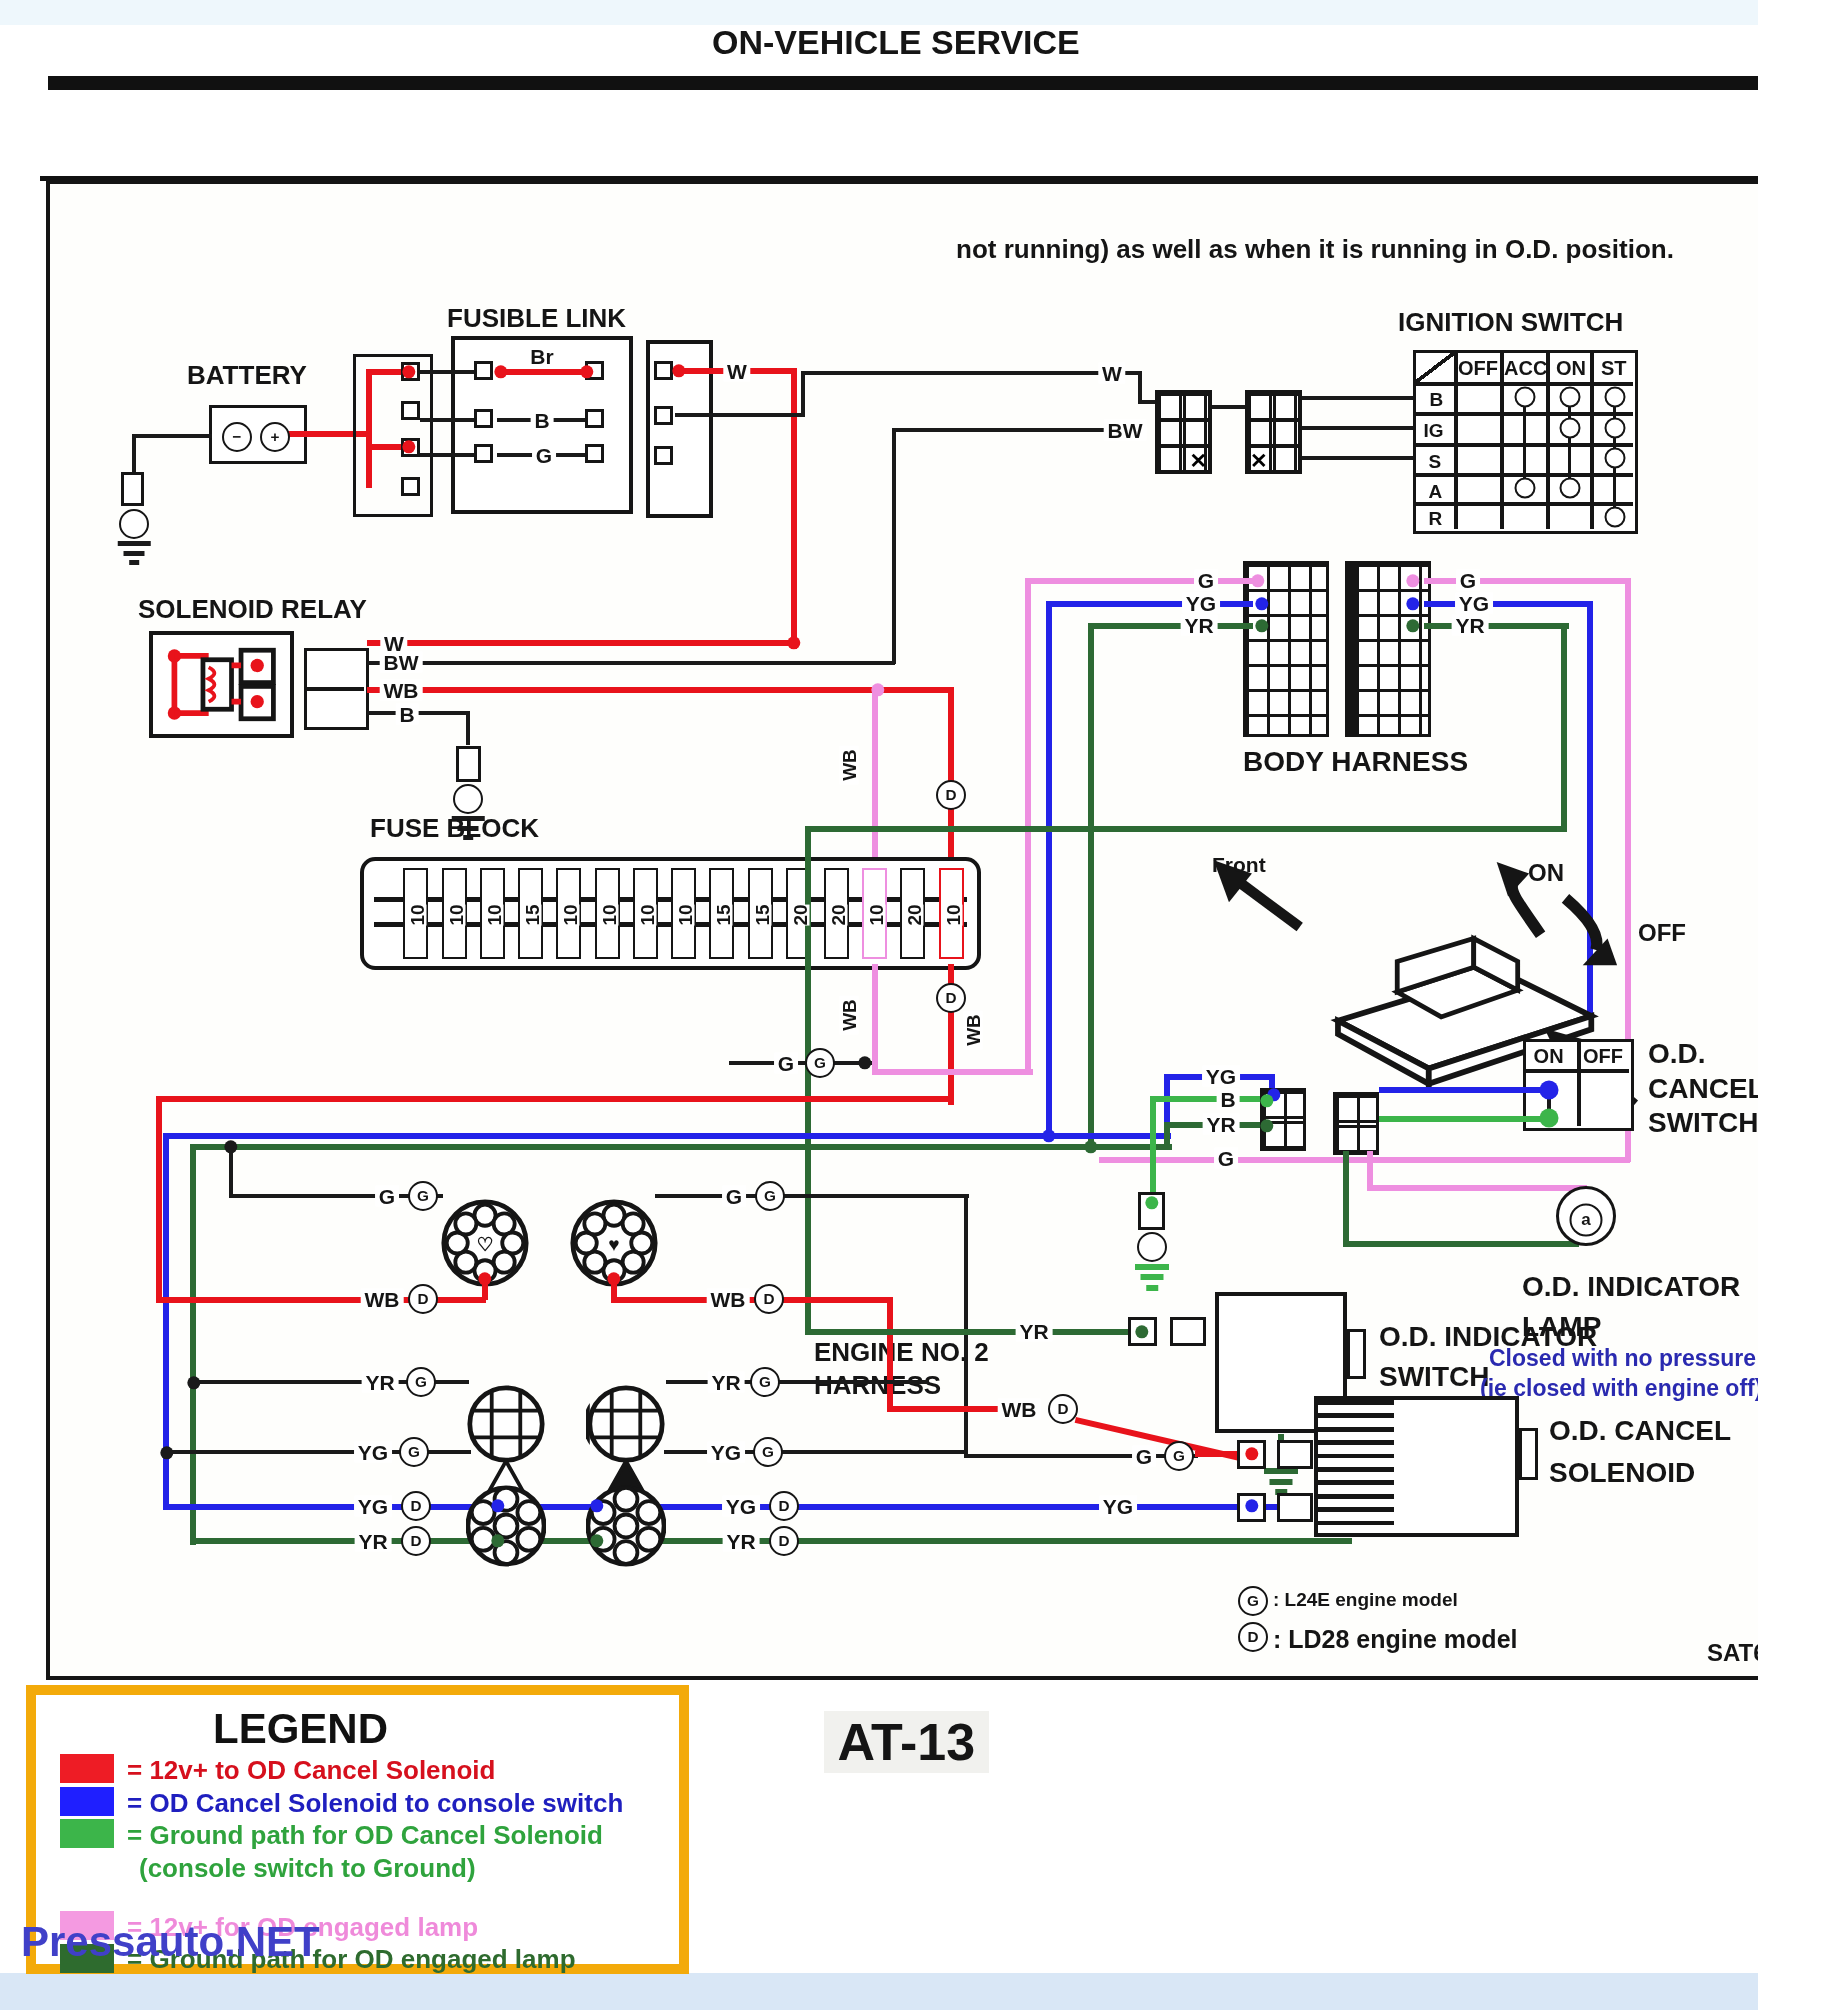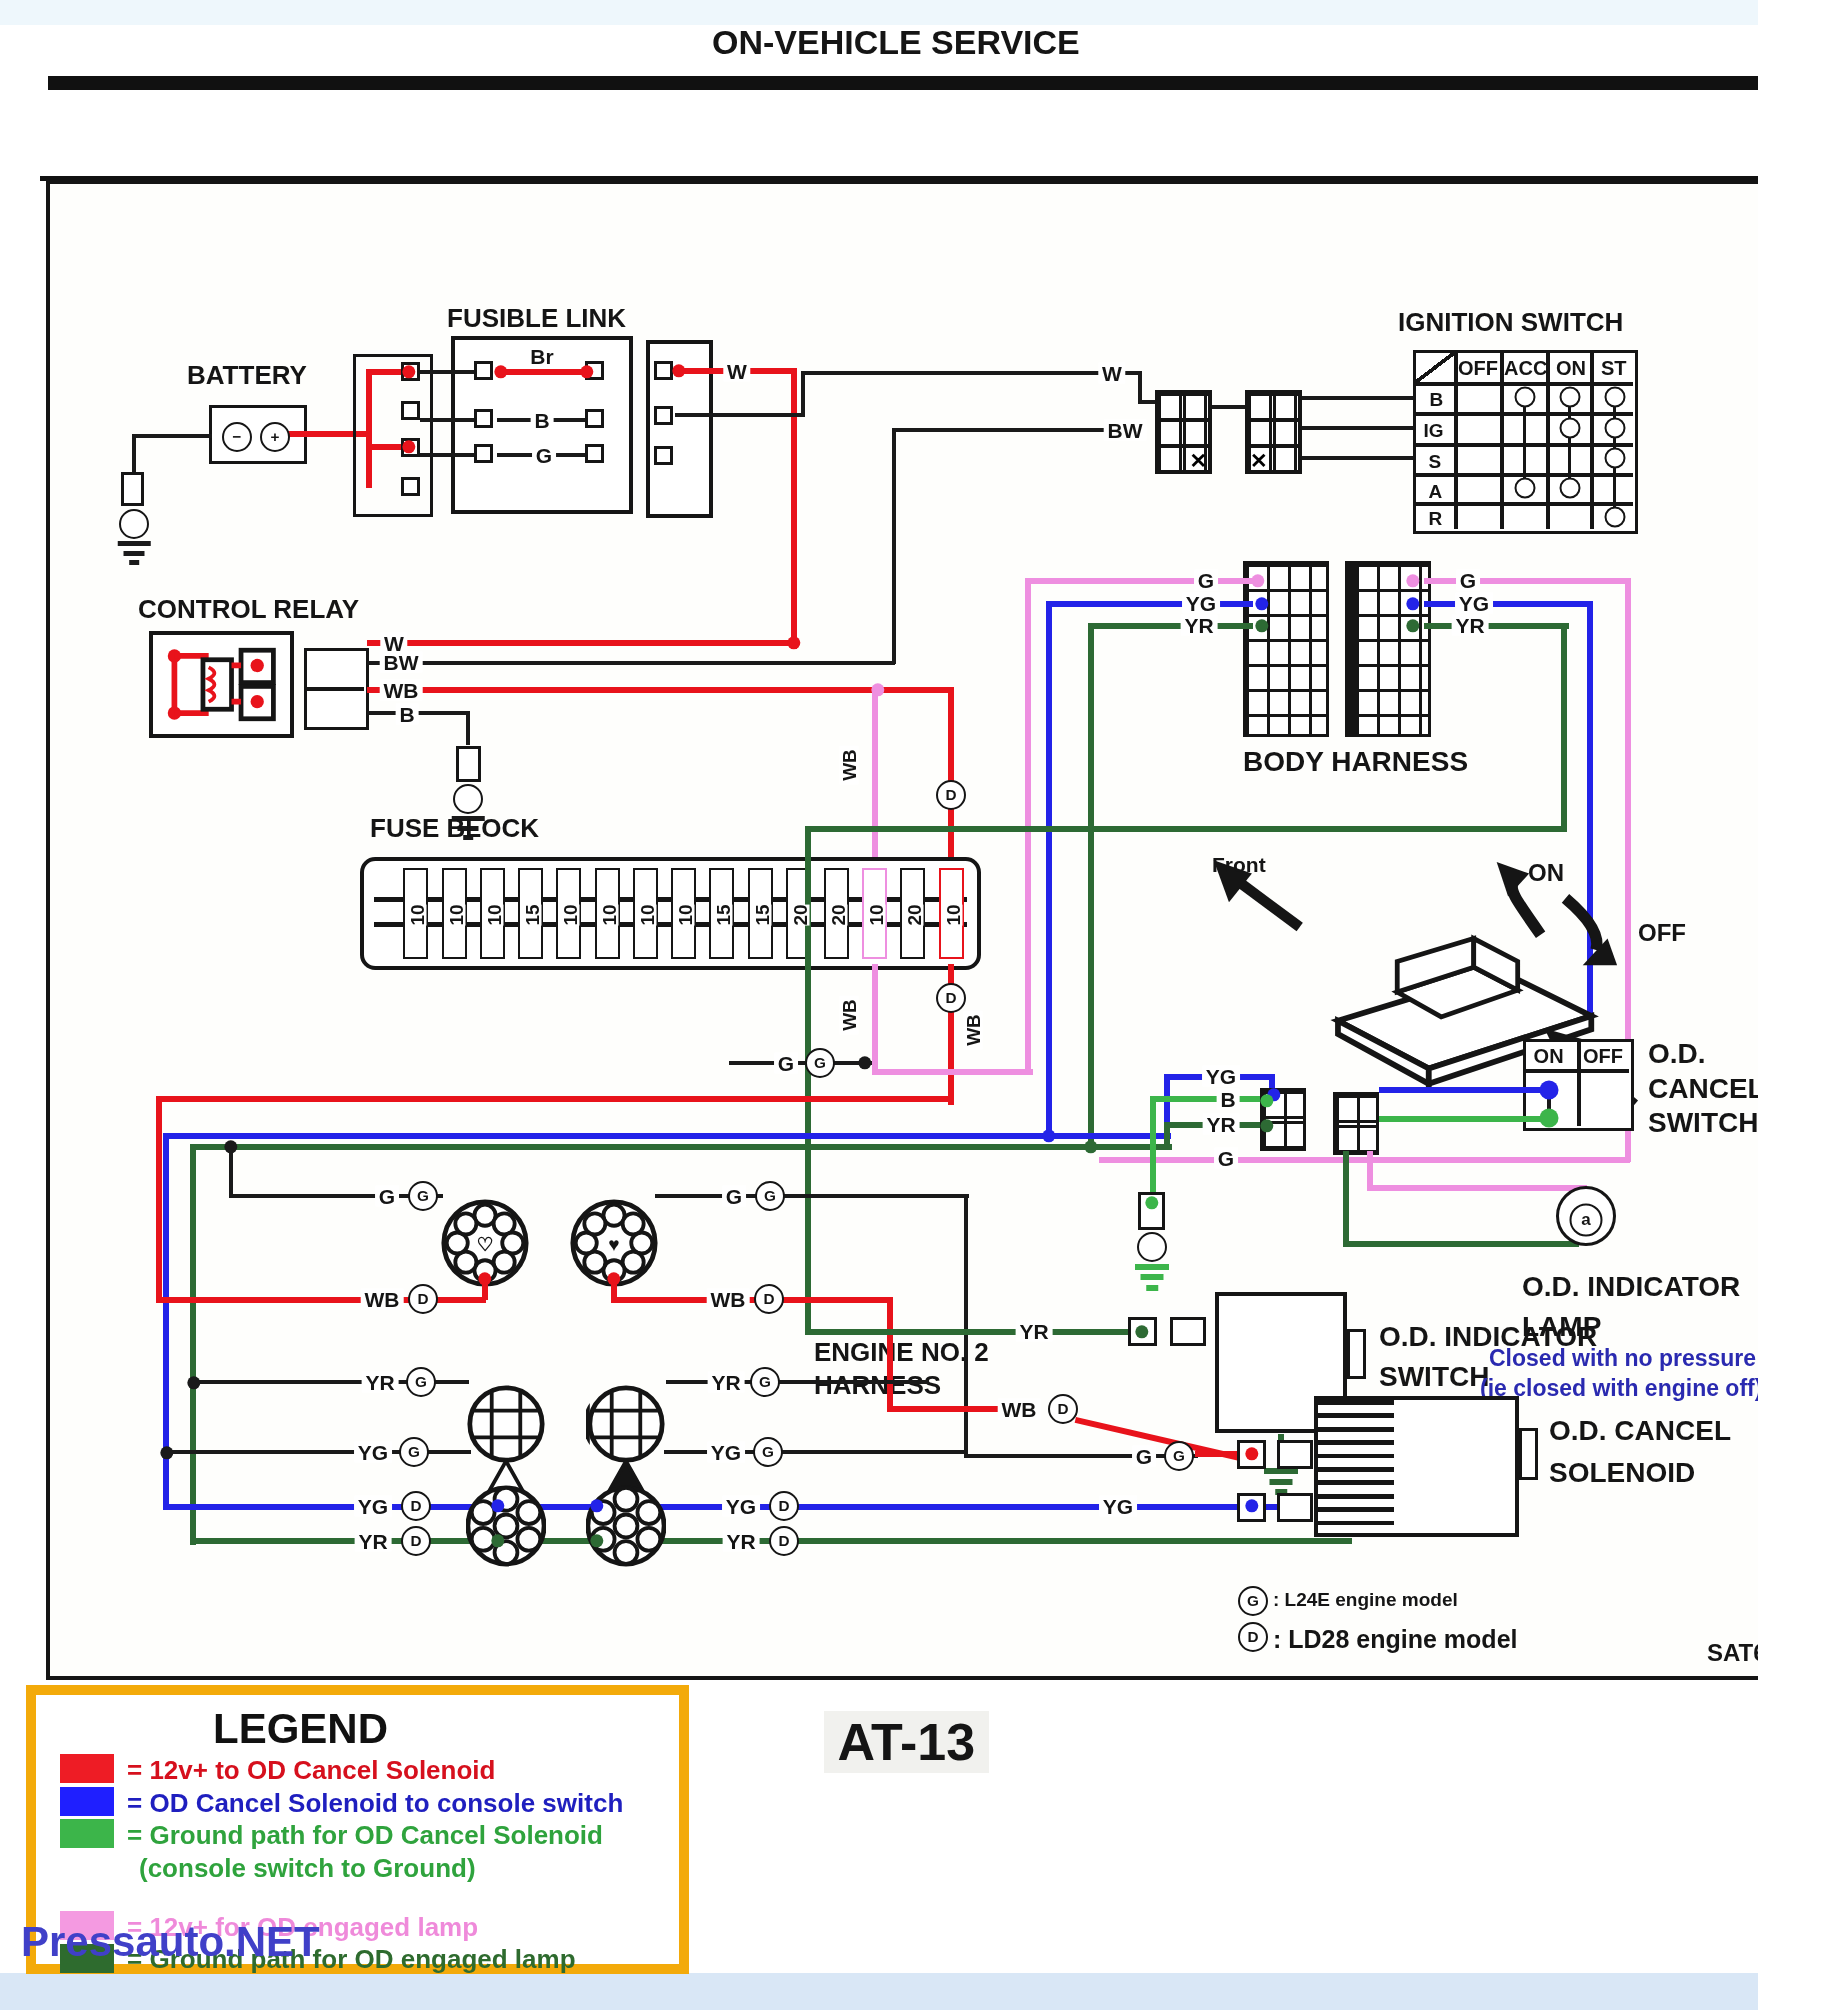--- a/index.html
+++ b/index.html
@@ -24,20 +24,21 @@
 
 <div id="page">
   <div style="position:absolute;left:0;top:0;width:1835px;height:25px;background:#eef7fc"></div>
   <div style="position:absolute;left:0;top:1973px;width:1835px;height:37px;background:#d9e7f6"></div>
 
   <div class="t" style="left:712px;top:23px;font-size:34px">ON-VEHICLE SERVICE</div>
   <div style="position:absolute;left:48px;top:76px;width:1788px;height:14.3px;background:#111"></div>
   <div style="position:absolute;left:40px;top:176px;width:1795px;height:4.8px;background:#111"></div>
   <div class="box" style="left:46px;top:180px;width:1747px;height:1500px;border-width:4.8px;background:#fefefc"></div>
 
+  <div class="t" style="left:956px;top:235px;font-size:26px">not running) as well as when it is running in O.D. position.</div>
 
   <div class="t" style="left:187px;top:361px;font-size:26px">BATTERY</div>
   <div class="box" style="left:209px;top:405px;width:98px;height:59px;border-width:3.8px">
     <span class="circ" style="left:25px;top:29px">−</span>
     <span class="circ" style="left:63px;top:29px">+</span>
   </div>
   <div class="h blk" style="left:134px;top:434px;width:78px"></div>
   <div class="v blk" style="left:132px;top:434px;height:38px"></div>
   <div class="sq" style="left:121px;top:472px;width:23px;height:34px"></div>
   <div class="circ" style="left:134px;top:524px"></div>
@@ -86,21 +87,21 @@
   <div class="dot red" style="left:679px;top:371px"></div>
   <span class="lbl" style="left:737px;top:371px">W</span>
   <div class="v red" style="left:791px;top:368px;height:281px"></div>
   <div class="h blk" style="left:675px;top:413px;width:129px"></div>
   <div class="v blk" style="left:801px;top:371px;height:46px"></div>
   <div class="h blk" style="left:801px;top:371px;width:340px"></div>
   <span class="lbl" style="left:1112px;top:373px">W</span>
   <div class="v blk" style="left:1138px;top:371px;height:32.5px"></div>
   <div class="h blk" style="left:1138px;top:400px;width:21px"></div>
 
-  <div class="t" style="left:138px;top:595px;font-size:26px">CONTROL RELAY</div>
+  <div class="t" style="left:138px;top:595px;font-size:26px">SOLENOID RELAY</div>
   <div class="box" style="left:149px;top:631px;width:145px;height:107px;border-width:4.8px"></div>
   <svg style="left:153px;top:635px" width="138" height="99" viewBox="0 0 144 104">
     <path d="M22 22 V82" stroke="#e8131b" stroke-width="6" fill="none"></path>
     <circle cx="22" cy="22" r="7" fill="#e8131b"></circle>
       <circle cx="22" cy="82" r="7" fill="#e8131b"></circle>
     <path d="M22 22 H58 M22 82 H58" stroke="#e8131b" stroke-width="6" fill="none"></path>
     <rect x="52" y="26" width="30" height="52" fill="#fff" stroke="#151515" stroke-width="5"></rect>
     <path d="M58 34 q12 6 0 12 q12 6 0 12 q12 6 0 12" stroke="#e8131b" stroke-width="4" fill="none"></path>
     <rect x="92" y="16" width="34" height="34" fill="#fff" stroke="#151515" stroke-width="5"></rect>
     <rect x="92" y="54" width="34" height="34" fill="#fff" stroke="#151515" stroke-width="5"></rect>

